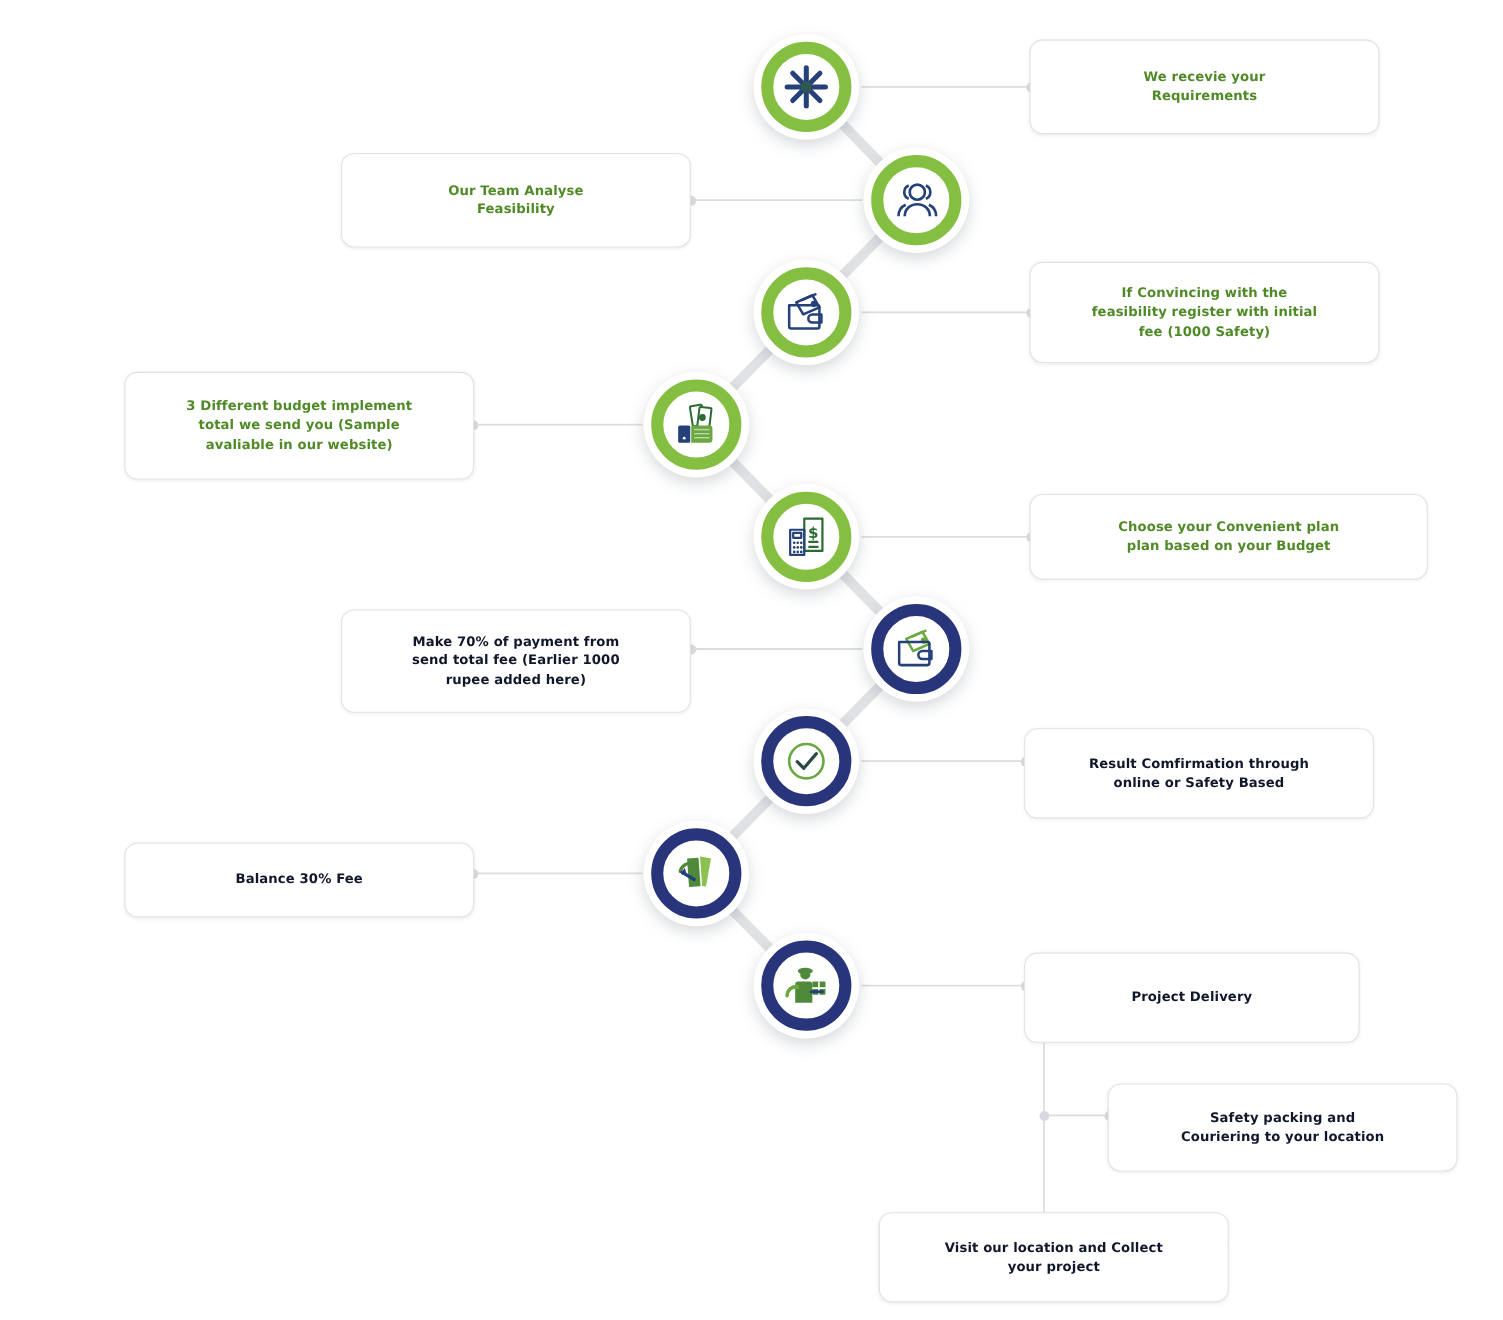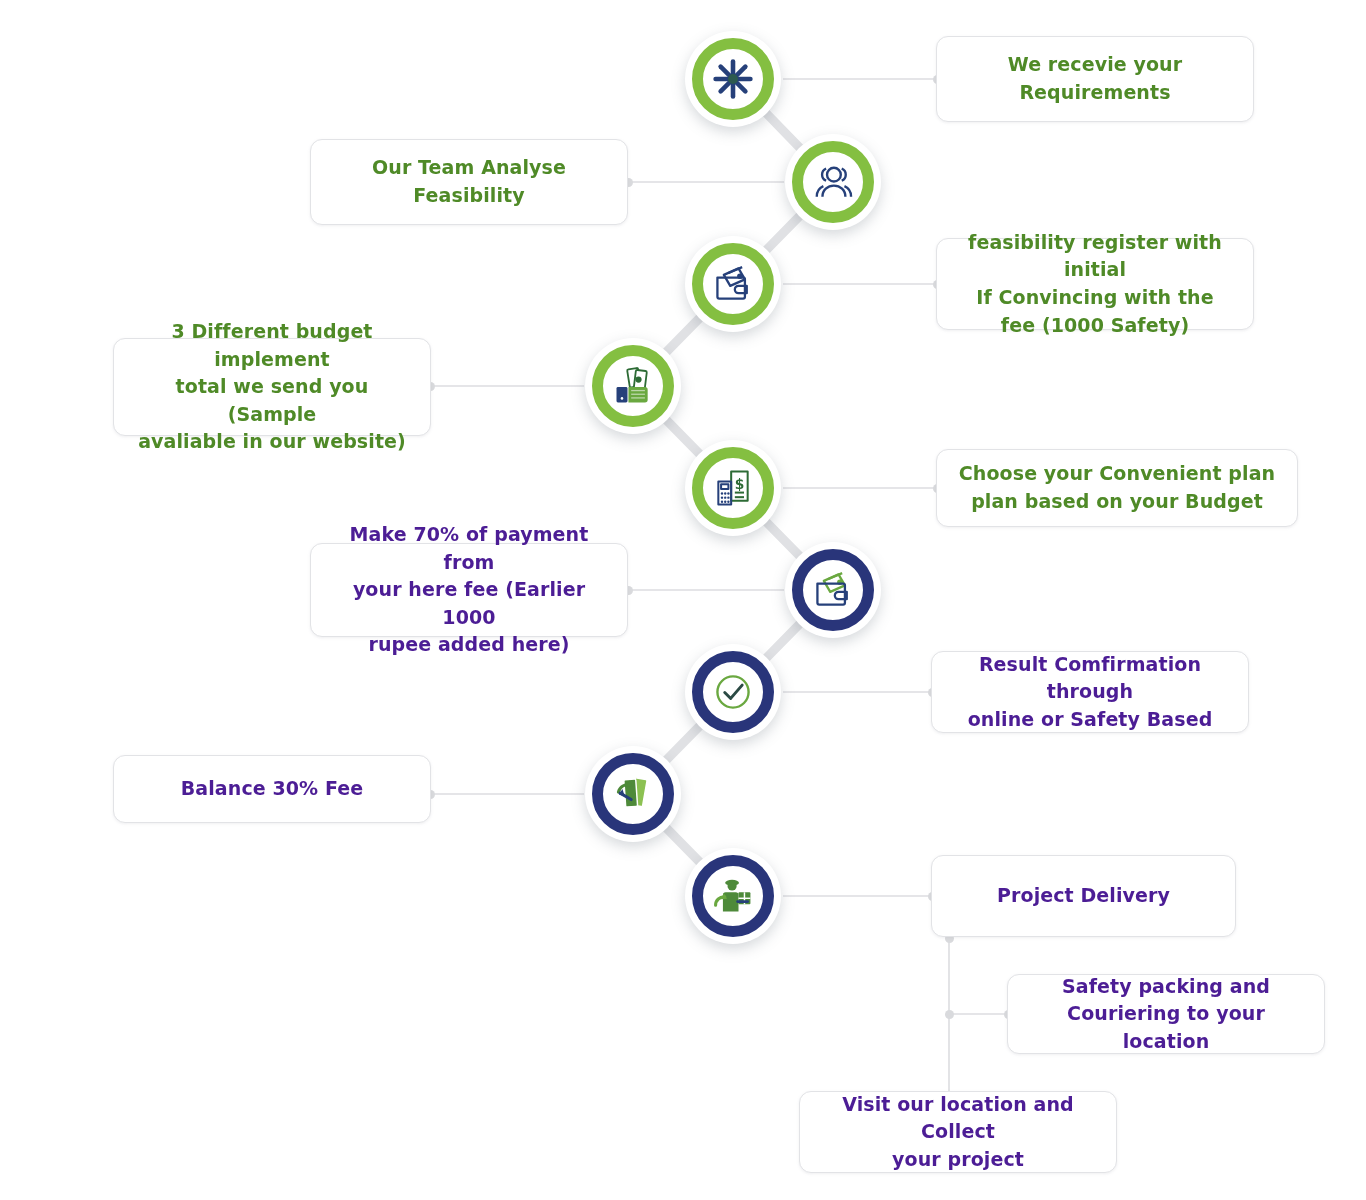--- a/index.html
+++ b/index.html
@@ -67,27 +67,27 @@
     box-sizing: border-box;
     background: #ffffff;
     border: 1px solid #e2e3e6;
     border-radius: 12px;
     box-shadow: 0 1px 3px rgba(130,135,145,0.13);
     display: flex;
     align-items: center;
     justify-content: center;
     text-align: center;
     padding: 4px 16px;
-    font-size: 19px;
+    font-size: 12px;
     line-height: 1.45;
     font-weight: 600;
     letter-spacing: 0.1px;
   }
   .box.green { color: #4f8a27; }
-  .box.navy  { color: #4c1d95; }
+  .box.navy  { color: #0f172a; margin-top: 11px; }
   .box span { display: block; }
 
   
   .dot {
     position: absolute;
     width: 9px;
     height: 9px;
     border-radius: 50%;
     background: #d9dadd;
   }
@@ -191,22 +191,22 @@
           <path d="M19 12 L34 5.6"></path>
           <circle cx="31.5" cy="15.5" r="1.8" fill="#26407a"></circle>
           <path d="M7 17 h28 a2 2 0 0 1 2 2 v19 a2 2 0 0 1 -2 2 H9 a2 2 0 0 1 -2 -2 Z"></path>
           <path d="M30 26 h9 v8 h-9 a4 4 0 0 1 0 -8 Z"></path>
         </g>
       </svg>
     </div>
   </div>
   <div class="box green" style="left:936px; top:238px; width:318px; height:92px;">
     <div>
+      <span>If Convincing with the</span>
       <span>feasibility register with initial</span>
-      <span>If Convincing with the</span>
       <span>fee (1000 Safety)</span>
     </div>
   </div>
 
   <div class="node green" style="left:585px; top:338px;">
     <div class="ring">
       <svg class="glyph" viewBox="0 0 48 48">
         <g stroke="#2d6b35" stroke-width="2" fill="#ffffff">
           <rect x="19" y="5" width="12" height="20" rx="1.5" transform="rotate(-9 25 15)"></rect>
           <rect x="26" y="7" width="12" height="20" rx="1.5" transform="rotate(7 32 17)"></rect>
@@ -276,21 +276,21 @@
         <g fill="none" stroke="#26407a" stroke-width="2.5" stroke-linejoin="round">
           <path d="M7 17 h28 a2 2 0 0 1 2 2 v19 a2 2 0 0 1 -2 2 H9 a2 2 0 0 1 -2 -2 Z"></path>
           <path d="M30 26 h9 v8 h-9 a4 4 0 0 1 0 -8 Z"></path>
         </g>
       </svg>
     </div>
   </div>
   <div class="box navy" style="left:310px; top:543px; width:318px; height:94px;">
     <div>
       <span>Make 70% of payment from</span>
-      <span>your here fee (Earlier 1000</span>
+      <span>send total fee (Earlier 1000</span>
       <span>rupee added here)</span>
     </div>
   </div>
 
   <div class="node navy" style="left:685px; top:644px;">
     <div class="ring">
       <svg class="glyph" viewBox="0 0 48 48">
         <circle cx="24" cy="24" r="17" fill="none" stroke="#6aa840" stroke-width="2.6"></circle>
         <path d="M15 24.5 L21.5 31 L34 16.5" fill="none" stroke="#2b4a44" stroke-width="3.2" stroke-linecap="round" stroke-linejoin="round"></path>
       </svg>

